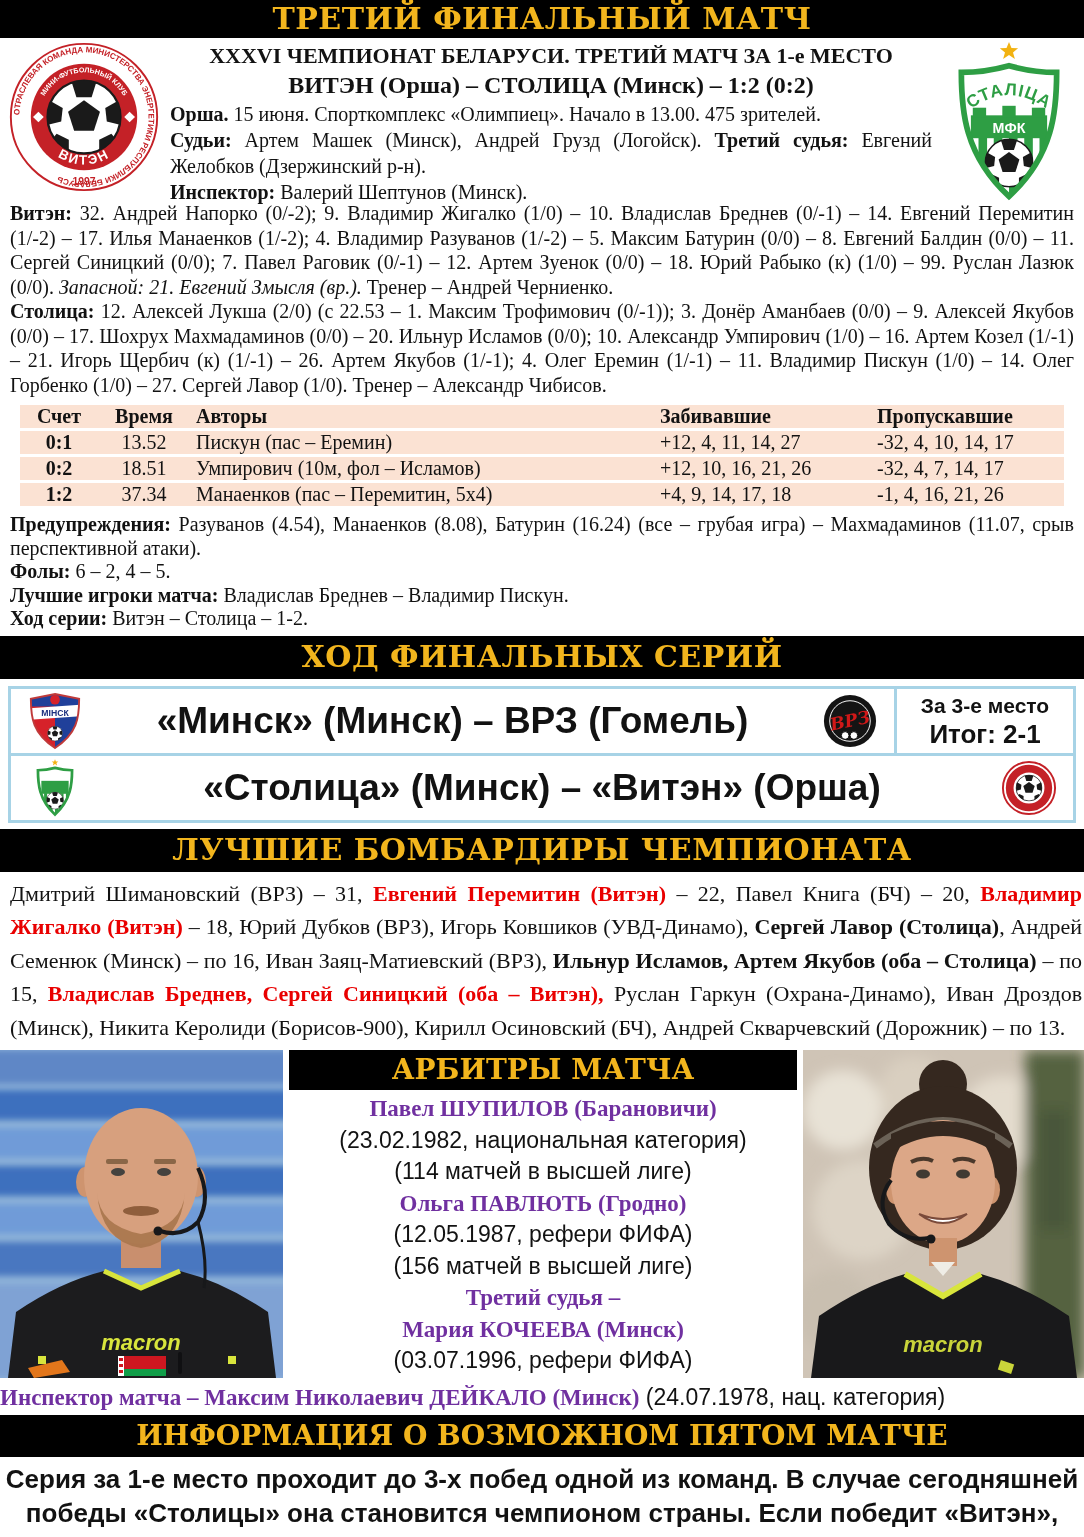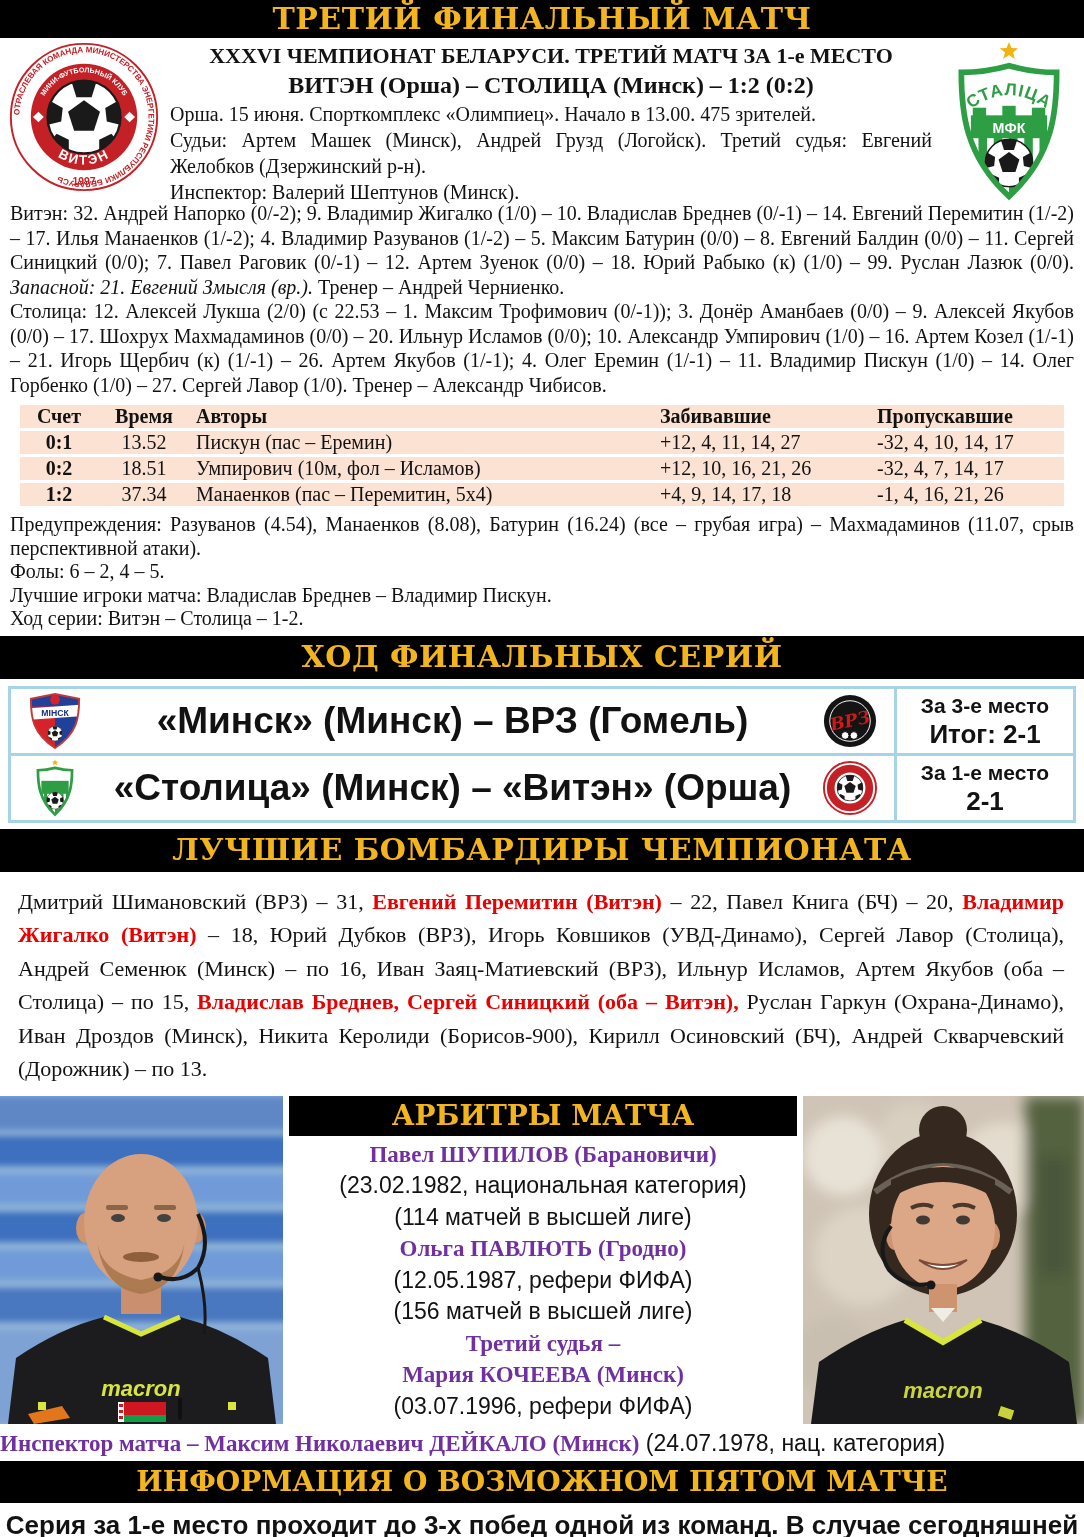--- a/index.html
+++ b/index.html
@@ -17,21 +17,21 @@
   .mh-center{flex:1;padding:0 10px;}
   .mh-t1{font-size:22px;font-weight:bold;text-align:center;line-height:29px;}
   .mh-t2{font-size:24px;font-weight:bold;text-align:center;line-height:31px;}
   .mh-p{font-size:20px;line-height:26px;margin:0;text-align:justify;}
   .logo-box{flex:0 0 auto;}
   
   .rosters{padding:2px 10px 0 10px;}
   .roster{margin:0;font-size:20px;line-height:24.5px;text-align:justify;}
   .notes{padding:2px 10px 0 10px;}
   .notes p{margin:0;font-size:20px;line-height:23.5px;text-align:justify;}
-  .b{font-weight:normal;}
+  .b{font-weight:bold;}
   .i{font-style:italic;margin-top:6px;}
   .rb{color:#E90000;font-weight:bold;}
   .pb{color:#7030A0;font-weight:bold;font-family:Liberation Serif, serif;}
   
   table.goals{width:1044px;margin:5px 20px 2px 20px;border-collapse:separate;border-spacing:0 3px;
               font-size:20px;}
   table.goals th,table.goals td{background:#FBE2D3;padding:0 6px;font-weight:normal;}
   table.goals th{font-weight:bold;text-align:left;}
   table.goals th:nth-child(1),table.goals td:nth-child(1){width:66px;text-align:center;}
   table.goals td:nth-child(1){font-weight:bold;}
@@ -44,21 +44,21 @@
   .s-row + .s-row{border-top:3px solid #A7D3E6;}
   .s-logo{width:88px;display:flex;justify-content:center;align-items:center;}
   .s-match{flex:1;text-align:center;font-family:"Liberation Sans",sans-serif;font-weight:bold;
            font-size:37px;white-space:nowrap;}
   .s-note{width:176px;align-self:stretch;border-left:3px solid #A7D3E6;display:flex;
           flex-direction:column;justify-content:center;text-align:center;
           font-family:"Liberation Sans",sans-serif;font-weight:bold;}
   .s-note .l1{font-size:21px;line-height:26px;}
   .s-note .l2{font-size:26px;line-height:30px;}
   
-  .scorers{margin:8px;padding:5px 12px 2px 10px;font-size:22px;line-height:33.5px;text-align:justify;}
+  .scorers{margin:0;padding:5px 2px 2px 10px;font-size:22px;line-height:33.5px;text-align:justify;}
   
   .ref-row{display:flex;margin-top:4px;height:328px;}
   .photo{flex:0 0 auto;display:block;}
   .ref-center{flex:1;padding:0 6px;}
   .ref-lines{font-family:"Liberation Sans",sans-serif;text-align:center;font-size:23px;
              line-height:31.5px;padding-top:3px;}
   .inspector{font-family:"Liberation Sans",sans-serif;font-size:23px;
              margin:6px 0 2px 0;}
   
   .fifth{font-family:"Liberation Sans",sans-serif;font-weight:bold;text-align:center;
@@ -266,24 +266,20 @@
           <path d="M68,26 C50,31 30,33 18,33 C18,72 21,120 68,163 C115,120 118,72 118,33 C106,33 86,31 68,26 Z" fill="none" stroke="#2E9E44" stroke-width="8"></path>
         </svg>
       </div>
       <div class="s-match">«Столица» (Минск) – «Витэн» (Орша)</div>
       <div class="s-logo">
         <svg width="56" height="56" viewBox="0 0 58 58">
           <circle cx="29" cy="29" r="27" fill="#ffffff" stroke="#C42127" stroke-width="2"></circle>
           <circle cx="29" cy="29" r="20" fill="none" stroke="#C42127" stroke-width="8"></circle>
           <use href="#ball" x="15" y="15" width="28" height="28"></use>
         </svg>
-      </div>
-      <div class="s-note">
-        <div class="l1">За 1-е место</div>
-        <div class="l2">2-1</div>
       </div>
     </div>
   </div>
 
   <div class="banner b3" style="margin-top:6px;">
     <span>ЛУЧШИЕ БОМБАРДИРЫ ЧЕМПИОНАТА</span>
   </div>
   <p class="scorers"><span>Дмитрий Шимановский (ВРЗ) – 31, </span><span class="rb">Евгений Перемитин (Витэн)</span><span> – 22, Павел Книга (БЧ) – 20, </span><span class="rb">Владимир Жигалко (Витэн)</span><span> – 18, Юрий Дубков (ВРЗ), Игорь Ковшиков (УВД-Динамо), </span><span class="b">Сергей Лавор (Столица)</span><span>, Андрей Семенюк (Минск) – по 16, Иван Заяц-Матиевский (ВРЗ), </span><span class="b">Ильнур Исламов, Артем Якубов (оба – Столица)</span><span> – по 15, </span><span class="rb">Владислав Бреднев, Сергей Синицкий (оба – Витэн),</span><span> Руслан Гаркун (Охрана-Динамо), Иван Дроздов (Минск), Никита Керолиди (Борисов-900), Кирилл Осиновский (БЧ), Андрей Скварчевский (Дорожник) – по 13.</span></p>
 
   <div class="ref-row">

